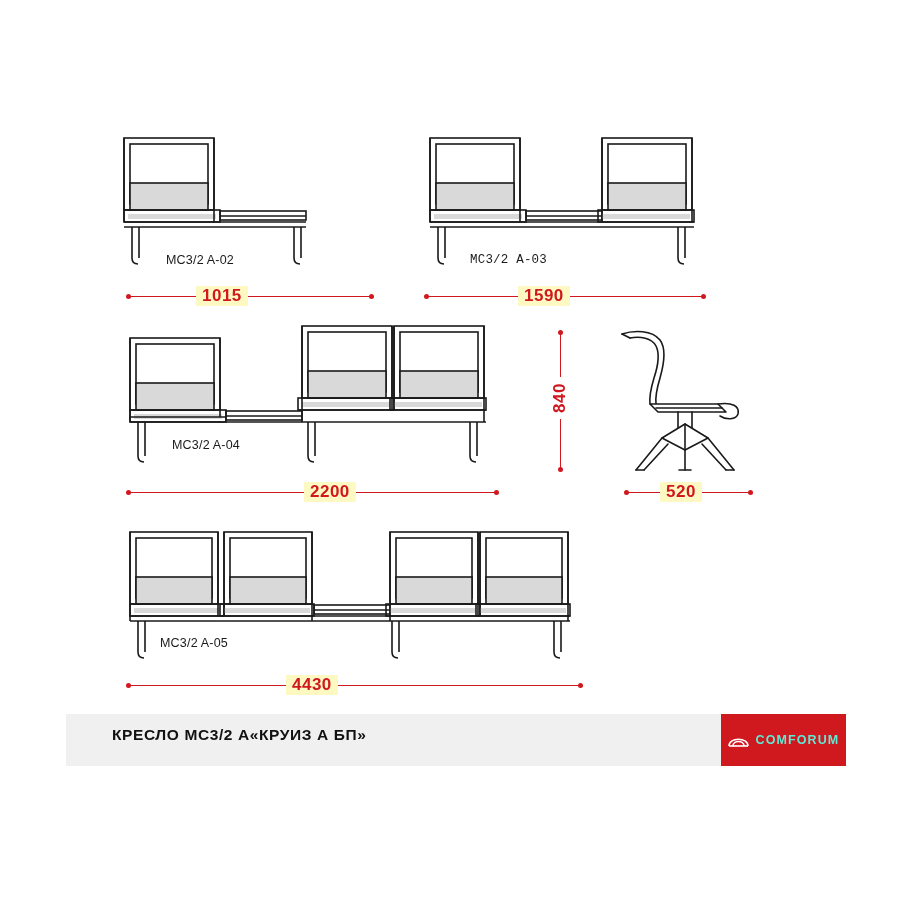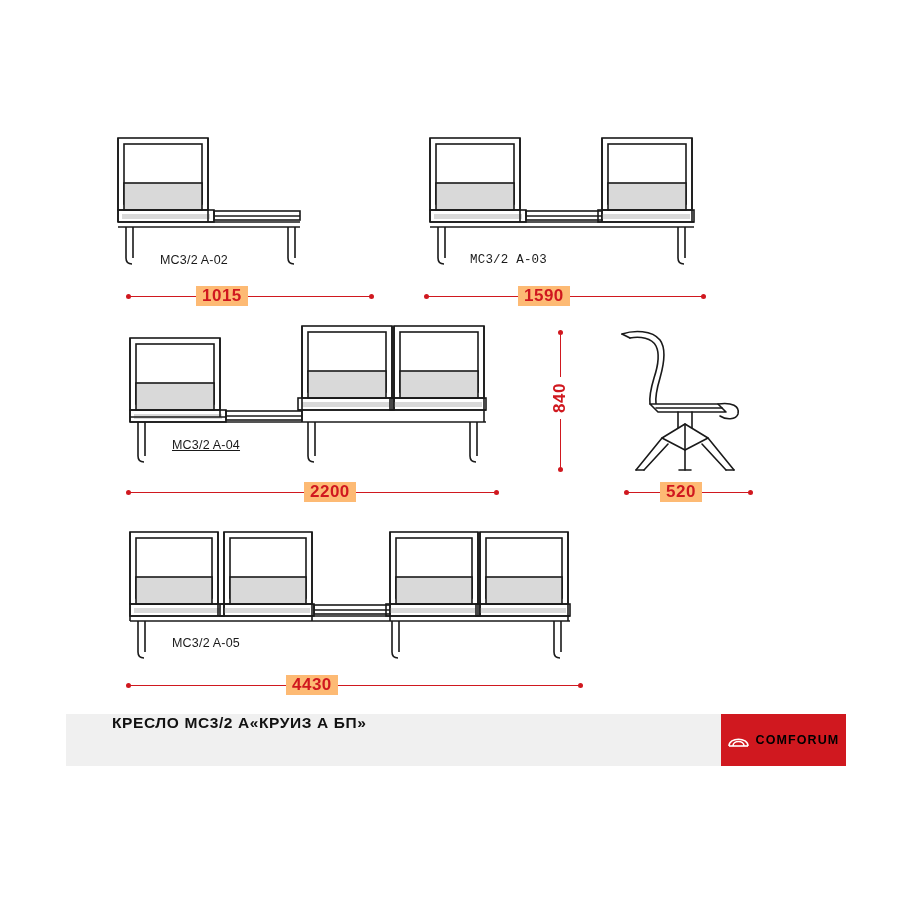--- a/index.html
+++ b/index.html
@@ -37,21 +37,21 @@
     position:absolute;
     width:5px;height:5px;border-radius:50%;
     background:#d0181f;
   }
   .dim-txt{
     position:absolute;
     color:#d0181f;
     font-weight:bold;
     font-size:17px;
     letter-spacing:.5px;
-    background:#fdba74;
+    background:#fef9c3;
     padding:0 6px;
     white-space:nowrap;
   }
   .dim-txt-v{
     position:absolute;
     color:#d0181f;
     font-weight:bold;
     font-size:17px;
     letter-spacing:.5px;
     background:#fff;
@@ -64,47 +64,47 @@
   
   .footer{
     position:absolute;
     left:66px;top:714px;
     width:780px;height:52px;
     background:#f0f0f0;
   }
   .footer-title{
     position:absolute;
     left:46px;top:0;height:42px;
-    display:flex;align-items:flex-start;
+    display:flex;align-items:center;
     font-size:15.5px;
     letter-spacing:.6px;
     color:#111;
     font-weight:bold;
   }
   .footer-title .reg{font-weight:bold;}
   .footer-title .model{font-weight:bold;}
   .logo{
     position:absolute;
     right:0;top:0;
     width:125px;height:52px;
     background:#d0181f;
     display:flex;align-items:center;justify-content:center;
     gap:6px;
   }
   .logo-txt{
-    color:#000000;font-size:12.5px;font-weight:bold;letter-spacing:1.1px;
+    color:#5eead4;font-size:12.5px;font-weight:bold;letter-spacing:1.1px;
   }
   svg{display:block;overflow:visible;}
 </style>
 </head>
 <body>
 
 <div class="sheet">
 
-  <div class="grp" style="left:106px;top:128px;">
+  <div class="grp" style="left:112px;top:128px;">
     <svg width="230" height="145" viewBox="0 0 230 145">
       <g fill="none" stroke="#1a1a1a" stroke-width="1.6">
 
         <rect x="12" y="10" width="90" height="72"></rect>
         <rect x="18" y="16" width="78" height="60"></rect>
 
         <rect x="18" y="55" width="78" height="27" fill="#d9d9d9" stroke="none"></rect>
         <rect x="18" y="55" width="78" height="27"></rect>
 
         <rect x="12" y="82" width="96" height="12"></rect>
@@ -218,21 +218,21 @@
         <path d="M188 138 Q188 144 194 144"></path>
         <path d="M350 138 Q350 144 356 144"></path>
         <line x1="10" y1="20" x2="10" y2="104"></line>
         <line x1="100" y1="20" x2="100" y2="99"></line>
         <line x1="182" y1="8" x2="182" y2="104"></line>
         <line x1="272" y1="8" x2="272" y2="92"></line>
         <line x1="274" y1="8" x2="274" y2="92"></line>
         <line x1="364" y1="8" x2="364" y2="104"></line>
       </g>
     </svg>
-    <div class="lbl" style="left:52px;top:120px;text-decoration:underline;">MC3/2 A-04</div>
+    <div class="lbl" style="left:52px;top:120px;">MC3/2 A-04</div>
   </div>
 
   <div class="grp" style="left:126px;top:486px;width:420px;">
     <div class="dim-dot" style="left:0;top:4px;"></div>
     <div class="dim-dot" style="left:368px;top:4px;"></div>
     <div class="dim-line" style="left:3px;top:6px;width:368px;"></div>
     <div class="dim-txt" style="left:150px;top:-4px;margin-left:28px;">2200</div>
   </div>
 
   <div class="grp" style="left:600px;top:320px;">
@@ -321,21 +321,21 @@
         <line x1="10" y1="14" x2="10" y2="103"></line>
         <line x1="98" y1="14" x2="98" y2="98"></line>
         <line x1="104" y1="14" x2="104" y2="98"></line>
         <line x1="192" y1="14" x2="192" y2="103"></line>
         <line x1="270" y1="14" x2="270" y2="103"></line>
         <line x1="358" y1="14" x2="358" y2="98"></line>
         <line x1="360" y1="14" x2="360" y2="98"></line>
         <line x1="448" y1="14" x2="448" y2="103"></line>
       </g>
     </svg>
-    <div class="lbl" style="left:52px;top:118px;">MC3/2 A-05</div>
+    <div class="lbl" style="left:40px;top:118px;">MC3/2 A-05</div>
   </div>
 
   <div class="grp" style="left:126px;top:679px;width:480px;">
     <div class="dim-dot" style="left:0;top:4px;"></div>
     <div class="dim-dot" style="left:452px;top:4px;"></div>
     <div class="dim-line" style="left:3px;top:6px;width:452px;"></div>
     <div class="dim-txt" style="left:160px;top:-4px;">4430</div>
   </div>
 
   <div class="footer">

